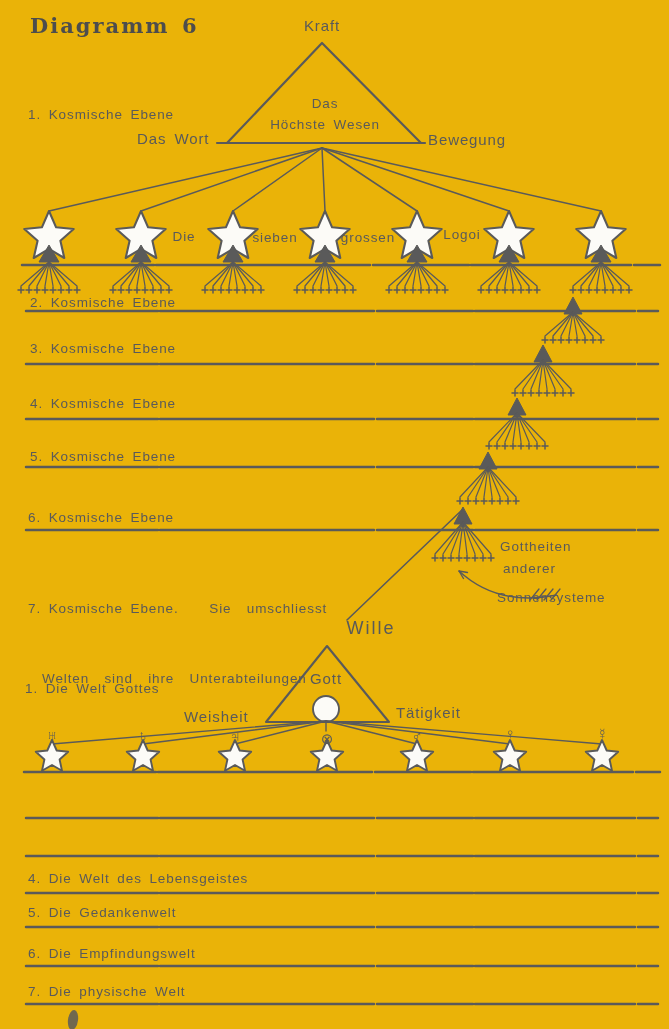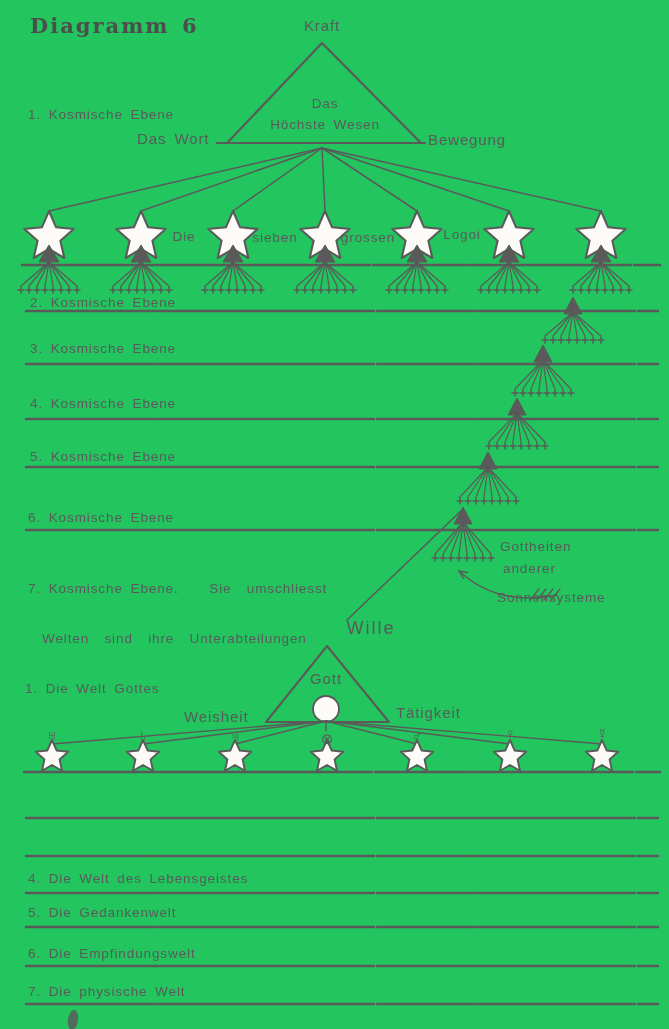--- a/index.html
+++ b/index.html
@@ -7,27 +7,27 @@
         font-family:"Liberation Sans",sans-serif;}
   svg{position:absolute;left:0;top:0;}
   .lbl{position:absolute;color:var(--ink,#5a5a5a);font-size:13.5px;letter-spacing:.9px;
        word-spacing:3px;white-space:pre;line-height:1.15;}
   .ctr{transform:translateX(-50%);}
   .title{font-family:"DejaVu Serif","Liberation Serif",serif;font-weight:bold;
          font-size:21px;letter-spacing:2px;color:#4d4d4d;}
   .big{font-size:15px;text-align:center;}
   .wille{font-size:18px;letter-spacing:2px;margin-left:44px;}
   .sym{font-size:15px;letter-spacing:0;}
-  .blk div{margin-top:3px;}
+  .blk div{margin-top:23px;}
   .blk div+div{margin-left:14px;}
 </style>
 </head>
 <body>
 
-<div class="page" style="background: #22c55e;">
+<div class="page" style="background: #eab308;">
   <svg id="art" width="669" height="1029" viewBox="0 0 669 1029">
       <line x1="22" y1="265" x2="660" y2="265" stroke="#5a5a5a" stroke-width="2.5" stroke-dasharray="132 2 214 3 96 2 160 3" stroke-linecap="round"></line>
       <line x1="26" y1="311" x2="658" y2="311" stroke="#5a5a5a" stroke-width="2.5" stroke-dasharray="132 2 214 3 96 2 160 3" stroke-linecap="round"></line>
       <line x1="26" y1="364" x2="658" y2="364" stroke="#5a5a5a" stroke-width="2.5" stroke-dasharray="132 2 214 3 96 2 160 3" stroke-linecap="round"></line>
       <line x1="26" y1="419" x2="658" y2="419" stroke="#5a5a5a" stroke-width="2.5" stroke-dasharray="132 2 214 3 96 2 160 3" stroke-linecap="round"></line>
       <line x1="26" y1="467" x2="658" y2="467" stroke="#5a5a5a" stroke-width="2.5" stroke-dasharray="132 2 214 3 96 2 160 3" stroke-linecap="round"></line>
       <line x1="26" y1="530" x2="658" y2="530" stroke="#5a5a5a" stroke-width="2.5" stroke-dasharray="132 2 214 3 96 2 160 3" stroke-linecap="round"></line>
       <line x1="24" y1="772" x2="660" y2="772" stroke="#5a5a5a" stroke-width="2.5" stroke-dasharray="132 2 214 3 96 2 160 3" stroke-linecap="round"></line>
       <line x1="26" y1="818" x2="658" y2="818" stroke="#5a5a5a" stroke-width="2.5" stroke-dasharray="132 2 214 3 96 2 160 3" stroke-linecap="round"></line>
       <line x1="26" y1="856" x2="658" y2="856" stroke="#5a5a5a" stroke-width="2.5" stroke-dasharray="132 2 214 3 96 2 160 3" stroke-linecap="round"></line>

